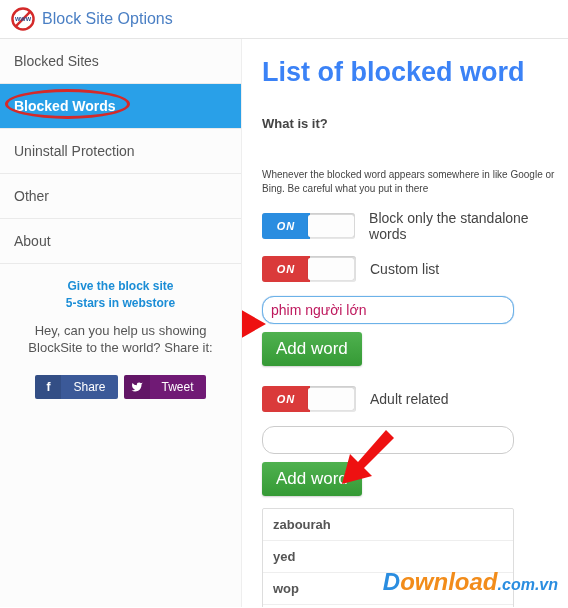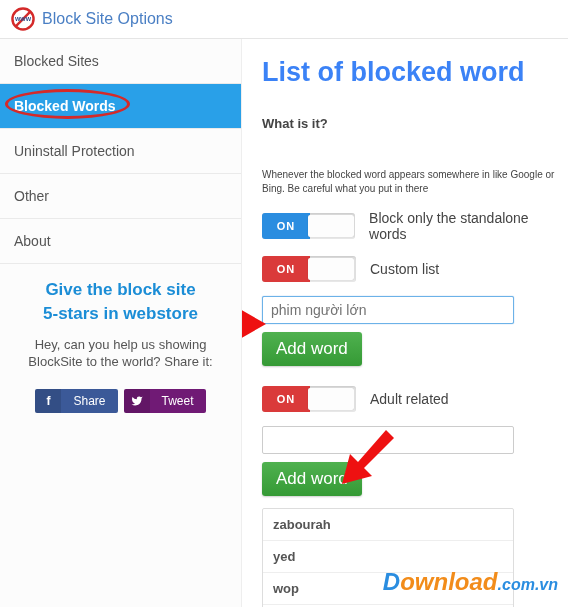--- a/index.html
+++ b/index.html
@@ -6,40 +6,40 @@
 body { font-family: Arial, Helvetica, sans-serif; font-size: 14px; color: #333; background: #fff; width: 568px; height: 608px; overflow: hidden; position: relative; }
 .header { display: flex; align-items: center; padding: 6px 10px; border-bottom: 1px solid #e5e5e5; }
 .logo { width: 26px; height: 26px; margin-right: 6px; }
 .header-title { color: #4a7fc4; font-size: 16px; font-weight: normal; }
 .layout { display: flex; height: calc(100% - 40px); }
 .sidebar { width: 242px; background: #fcfcfc; border-right: 1px solid #eee; }
 .nav-item { padding: 14px 14px; border-bottom: 1px solid #eaeaea; color: #555; cursor: pointer; position: relative; }
 .nav-item.active { background: #29a0e8; color: #fff; font-weight: bold; }
 .nav-ellipse { position: absolute; left: 5px; top: 5px; width: 125px; height: 30px; border: 3px solid #d42a2a; border-radius: 50%; pointer-events: none; }
 .promo { padding: 10px 8px 0 8px; text-align: center; }
-.promo-link { color: #1b8dd6; font-weight: bold; font-size: 17px; line-height: 1.4; display: block; margin: 4px auto 10px; }
+.promo-link { color: #1b8dd6; font-weight: bold; font-size: 12px; line-height: 1.4; display: block; margin: 4px auto 10px; }
 .promo-text { color: #555; font-size: 13px; line-height: 1.35; margin-bottom: 18px; }
 .share-row { display: flex; gap: 6px; justify-content: center; }
 .share-btn { display: flex; align-items: center; color: #fff; font-size: 12px; border-radius: 2px; cursor: pointer; overflow: hidden; }
 .share-fb { background: #3b5998; }
 .share-tw { background: #701a75; }
 .share-ico { width: 26px; height: 24px; display: flex; align-items: center; justify-content: center; background: rgba(0,0,0,0.12); font-weight: bold; }
 .share-lbl { padding: 0 12px; line-height: 24px; border-radius: 8px; }
 .main { flex: 1; padding: 18px 0 0 20px; overflow: hidden; }
 .page-title { color: #3b82f6; font-size: 27px; font-weight: bold; margin-bottom: 28px; }
 .section-q { font-weight: bold; font-size: 13px; margin-bottom: 4px; color: #444; }
 .section-desc { font-size: 10px; color: #444; line-height: 1.4; margin-bottom: 14px; margin-top: 37px; }
 .row { display: flex; align-items: center; margin-bottom: 14px; }
-.toggle { width: 94px; height: 26px; border-radius: 3px; background: #e9e9e9; display: flex; align-items: center; position: relative; box-shadow: inset 0 1px 2px rgba(0,0,0,0.15); }
+.toggle { width: 94px; height: 26px; border-radius: 3px; background: #e9e9e9; display: flex; align-items: center; position: relative; box-shadow: inset 0 1px 2px rgba(0,0,0,0.15); font-style: italic; }
 .toggle .on { width: 48px; height: 100%; color: #fff; font-size: 11px; font-weight: bold; letter-spacing: 1px; display: flex; align-items: center; justify-content: center; border-radius: 3px 0 0 3px; }
 .toggle.blue .on { background: #2a8de0; }
 .toggle.red .on { background: #da3a3a; }
 .toggle .knob { width: 46px; height: 22px; background: #fdfdfd; position: absolute; left: 46px; top: 2px; border-radius: 2px; box-shadow: 0 0 1px rgba(0,0,0,0.3); }
 .toggle-label { margin-left: 14px; color: #444; }
-.input { width: 252px; height: 28px; border: 1px solid #6cb2e8; border-radius: 2px; padding: 0 8px; font-size: 14px; color: #737373; margin-bottom: 8px; outline: none; box-shadow: 0 0 1px rgba(80,150,220,0.9); }
+.input { width: 252px; height: 28px; border: 1px solid #6cb2e8; border-radius: 12px; padding: 0 8px; font-size: 14px; color: #be185d; margin-bottom: 8px; outline: none; box-shadow: 0 0 1px rgba(80,150,220,0.9); }
 .input.plain { border: 1px solid #ccc; box-shadow: none; }
 .add-btn { background: #3fa23f; background: linear-gradient(#4fb14f,#359a35); color: #fff; border: none; padding: 7px 14px; border-radius: 3px; font-size: 17px; cursor: pointer; box-shadow: 0 1px 2px rgba(0,0,0,0.2); }
 .block-section { margin-bottom: 20px; position: relative; }
 .word-list { border: 1px solid #ddd; border-radius: 2px; width: 252px; }
 .word-item { padding: 8px 10px; border-bottom: 1px solid #eee; color: #555; font-weight: bold; font-size: 13px; }
 .word-item:last-child { border-bottom: none; }
 .arrow { position: absolute; pointer-events: none; }
 .watermark { position: absolute; right: 10px; bottom: 12px; font-style: italic; font-weight: bold; font-size: 24px; pointer-events: none; }
 .wm-d { color: #2a8de0; }
 .wm-load { color: #f28c1a; }

